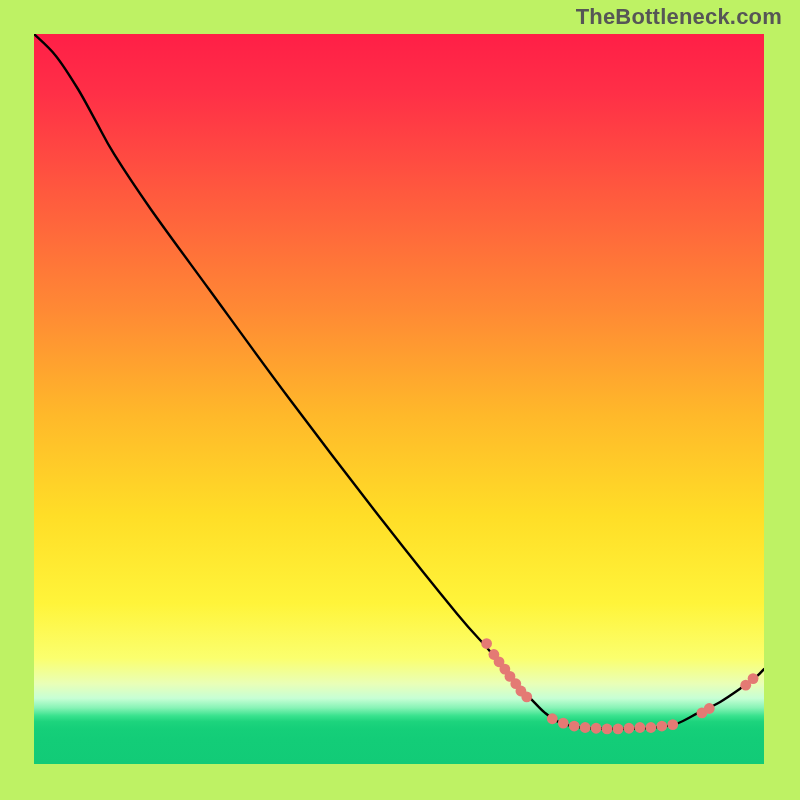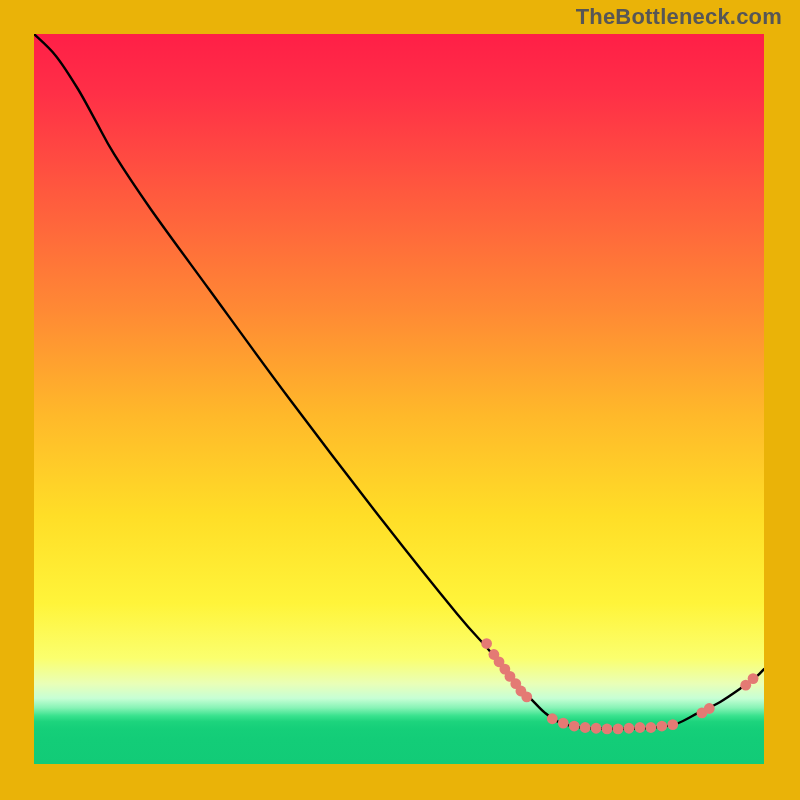--- a/index.html
+++ b/index.html
@@ -8,21 +8,21 @@
     width: 800px;
     height: 800px;
     background: #000;
     overflow: hidden;
     font-family: Arial, Helvetica, sans-serif;
   }
   .frame {
     position: relative;
     width: 800px;
     height: 800px;
-    background: #eab308;
+    background: #bef264;
   }
   .watermark {
     position: absolute;
     top: 4px;
     right: 18px;
     color: #565656;
     font-size: 22px;
     font-weight: 600;
     letter-spacing: 0.2px;
     user-select: none;

